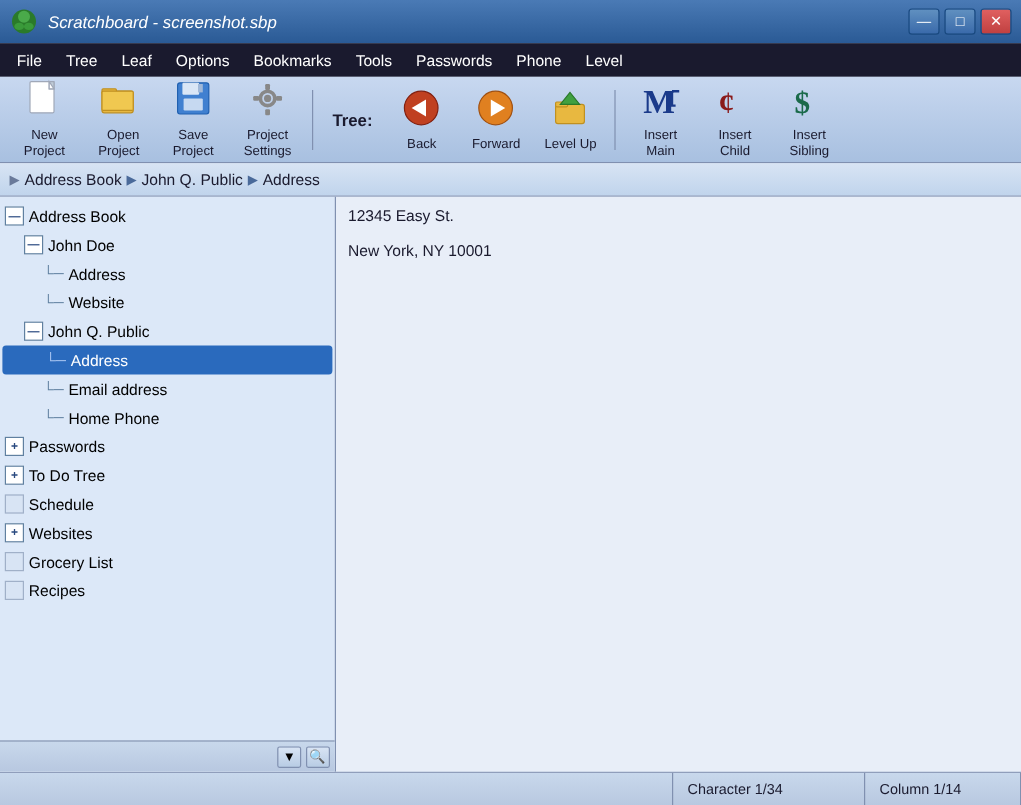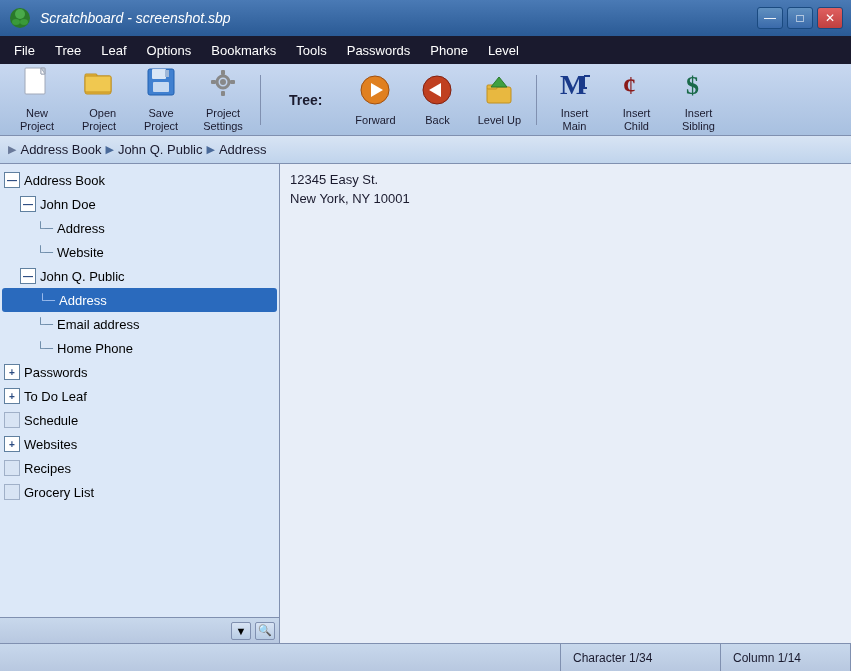--- a/index.html
+++ b/index.html
@@ -71,21 +71,21 @@
       cursor: pointer;
       border: 1px solid transparent;
       border-radius: 4px;
       padding: 2px;
       font-size: 11px;
       color: #1a1a2e;
       background: transparent;
     }
     .toolbar-btn .tb-icon { font-size: 28px; margin-bottom: 2px; line-height: 1; }
     .toolbar-separator { width: 1px; height: 50px; background: #8090b0; margin: 0 4px; }
-    .tree-label { font-size: 14px; font-weight: bold; color: #1a1a2e; margin: 0 20px; }
+    .tree-label { font-size: 14px; font-weight: bold; color: #1a1a2e; margin: 0 8px; }
 
     
     #breadcrumb {
       background: linear-gradient(to bottom, #d8e4f4, #c0d4ec);
       height: 28px;
       display: flex;
       align-items: center;
       padding: 0 8px;
       border-bottom: 1px solid #8090b0;
       font-size: 13px;
@@ -277,37 +277,37 @@
       </svg>
     </div>
     <span style="text-align:center;line-height:1.2">Project<br>Settings</span>
   </div>
 
   <div class="toolbar-separator"></div>
 
   <span class="tree-label">Tree:</span>
 
   <div class="toolbar-btn">
+    <div class="tb-icon icon-back">
+      <svg width="36" height="34" viewBox="0 0 36 34">
+        <circle cx="18" cy="17" r="14" fill="#c04020" stroke="#802010" stroke-width="1"></circle>
+        <polygon points="22,10 10,17 22,24" fill="white"></polygon>
+      </svg>
+    </div>
+    <span>Back</span>
+  </div>
+
+  <div class="toolbar-btn">
     <div class="tb-icon icon-forward">
       <svg width="36" height="34" viewBox="0 0 36 34">
         <circle cx="18" cy="17" r="14" fill="#e08020" stroke="#a05010" stroke-width="1"></circle>
         <polygon points="14,10 26,17 14,24" fill="white"></polygon>
       </svg>
     </div>
     <span>Forward</span>
-  </div>
-
-  <div class="toolbar-btn">
-    <div class="tb-icon icon-back">
-      <svg width="36" height="34" viewBox="0 0 36 34">
-        <circle cx="18" cy="17" r="14" fill="#c04020" stroke="#802010" stroke-width="1"></circle>
-        <polygon points="22,10 10,17 22,24" fill="white"></polygon>
-      </svg>
-    </div>
-    <span>Back</span>
   </div>
 
   <div class="toolbar-btn">
     <div class="tb-icon">
       <svg width="36" height="34" viewBox="0 0 36 34">
         <rect x="6" y="14" width="24" height="16" rx="2" fill="#e8b840" stroke="#c09020" stroke-width="1"></rect>
         <rect x="6" y="12" width="10" height="4" rx="1" fill="#e8b840" stroke="#c09020" stroke-width="1"></rect>
         <polygon points="18,4 10,14 26,14" fill="#40a040" stroke="#2a7a2a" stroke-width="1"></polygon>
       </svg>
     </div>
@@ -401,53 +401,53 @@
         <span>Home Phone</span>
       </div>
 
       <div class="tree-node" style="padding-left:4px;">
         <span class="tree-expand-icon">+</span>
         <span>Passwords</span>
       </div>
 
       <div class="tree-node" style="padding-left:4px;">
         <span class="tree-expand-icon">+</span>
-        <span>To Do Leaf</span>
+        <span>To Do Tree</span>
       </div>
 
       <div class="tree-node" style="padding-left:4px;">
         <span class="tree-expand-icon" style="background:#d8e4f4; border-color:#a0b0c8;">&nbsp;</span>
         <span>Schedule</span>
       </div>
 
       <div class="tree-node" style="padding-left:4px;">
         <span class="tree-expand-icon">+</span>
         <span>Websites</span>
       </div>
 
       <div class="tree-node" style="padding-left:4px;">
         <span class="tree-expand-icon" style="background:#d8e4f4; border-color:#a0b0c8;">&nbsp;</span>
+        <span>Grocery List</span>
+      </div>
+
+      <div class="tree-node" style="padding-left:4px;">
+        <span class="tree-expand-icon" style="background:#d8e4f4; border-color:#a0b0c8;">&nbsp;</span>
         <span>Recipes</span>
-      </div>
-
-      <div class="tree-node" style="padding-left:4px;">
-        <span class="tree-expand-icon" style="background:#d8e4f4; border-color:#a0b0c8;">&nbsp;</span>
-        <span>Grocery List</span>
       </div>
 
     </div>
 
     <div id="tree-bottom">
       <div class="tree-bottom-btn">▼</div>
       <div class="tree-bottom-btn">🔍</div>
     </div>
   </div>
 
   <div id="content-panel">
-    <div style="margin-bottom:4px;">12345 Easy St.</div>
+    <div style="margin-bottom:14px;">12345 Easy St.</div>
     <div>New York, NY 10001</div>
   </div>
 
 </div>
 
 <div id="status-bar">
   <div class="status-segment"></div>
   <div class="status-segment" style="min-width:160px;">Character 1/34</div>
   <div class="status-segment" style="min-width:130px;">Column 1/14</div>
 </div>

